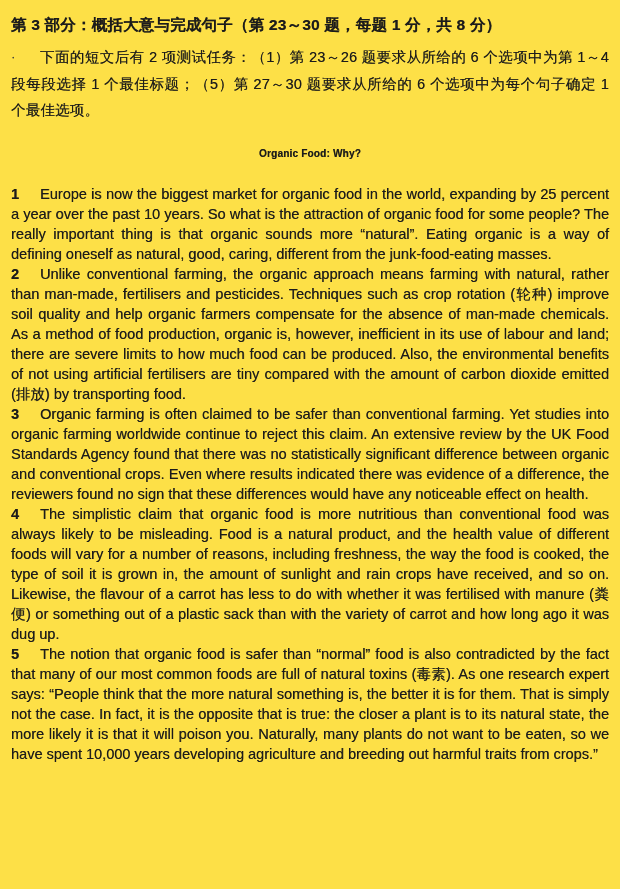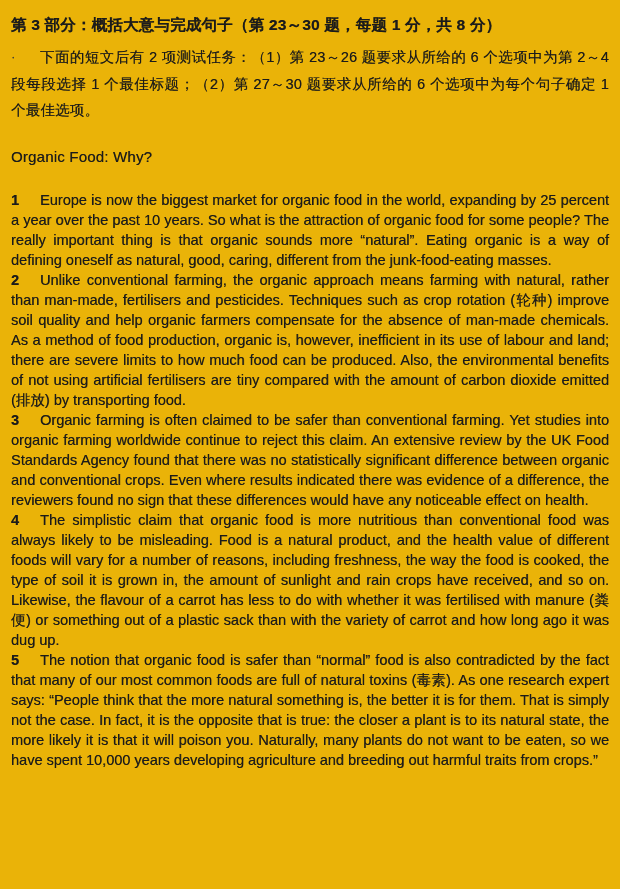--- a/index.html
+++ b/index.html
@@ -12,21 +12,21 @@
     background: #fcfcfc;
     color: #1b1b1b;
     font-family: "Liberation Sans", sans-serif;
     overflow: hidden;
   }
   .page {
     box-sizing: border-box;
     width: 620px;
     height: 889px;
     padding: 10px 11px 8px 11px;
-    background: #eab308;
+    background: #fde047;
   }
   
   .page * {
     text-shadow: 0.3px 0 0 rgba(25,25,25,0.65);
   }
   .section-header {
     margin: 2px 0 6px 0;
     font-size: 15.5px;
     font-weight: bold;
     line-height: 26px;
@@ -45,22 +45,23 @@
   .instructions {
     margin: 0;
     font-size: 14.5px;
     line-height: 26.5px;
     text-align: justify;
     text-indent: 2em;
     letter-spacing: 0.2px;
   }
   .article-title {
     margin: 24px 0 25px 0;
-    font-size: 15px;
-    font-weight: normal;
+    text-align: center;
+    font-size: 10px;
+    font-weight: bold;
     letter-spacing: 0.2px;
   }
   .para {
     margin: 0;
     font-size: 14.5px;
     line-height: 20px;
     text-align: justify;
   }
   .para-num {
     font-weight: bold;
@@ -69,21 +70,21 @@
 </style>
 </head>
 <body>
 
 <div class="page">
 
   <p class="section-header">第 3 部分：概括大意与完成句子（第 23～30 题，每题 1 分，共 8 分）</p>
 
   <div class="instructions-wrap">
     <span class="instructions-marker">·</span>
-    <p class="instructions">下面的短文后有 2 项测试任务：（1）第 23～26 题要求从所给的 6 个选项中为第 2～4 段每段选择 1 个最佳标题；（2）第 27～30 题要求从所给的 6 个选项中为每个句子确定 1 个最佳选项。</p>
+    <p class="instructions">下面的短文后有 2 项测试任务：（1）第 23～26 题要求从所给的 6 个选项中为第 1～4 段每段选择 1 个最佳标题；（5）第 27～30 题要求从所给的 6 个选项中为每个句子确定 1 个最佳选项。</p>
   </div>
 
   <h1 class="article-title">Organic Food: Why?</h1>
 
   <p class="para"><span class="para-num">1</span><span class="para-text">Europe is now the biggest market for organic food in the world, expanding by 25 percent a year over the past 10 years. So what is the attraction of organic food for some people? The really important thing is that organic sounds more “natural”. Eating organic is a way of defining oneself as natural, good, caring, different from the junk-food-eating masses.</span></p>
 
   <p class="para"><span class="para-num">2</span><span class="para-text">Unlike conventional farming, the organic approach means farming with natural, rather than man-made, fertilisers and pesticides. Techniques such as crop rotation (轮种) improve soil quality and help organic farmers compensate for the absence of man-made chemicals. As a method of food production, organic is, however, inefficient in its use of labour and land; there are severe limits to how much food can be produced. Also, the environmental benefits of not using artificial fertilisers are tiny compared with the amount of carbon dioxide emitted (排放) by transporting food.</span></p>
 
   <p class="para"><span class="para-num">3</span><span class="para-text">Organic farming is often claimed to be safer than conventional farming. Yet studies into organic farming worldwide continue to reject this claim. An extensive review by the UK Food Standards Agency found that there was no statistically significant difference between organic and conventional crops. Even where results indicated there was evidence of a difference, the reviewers found no sign that these differences would have any noticeable effect on health.</span></p>
 

